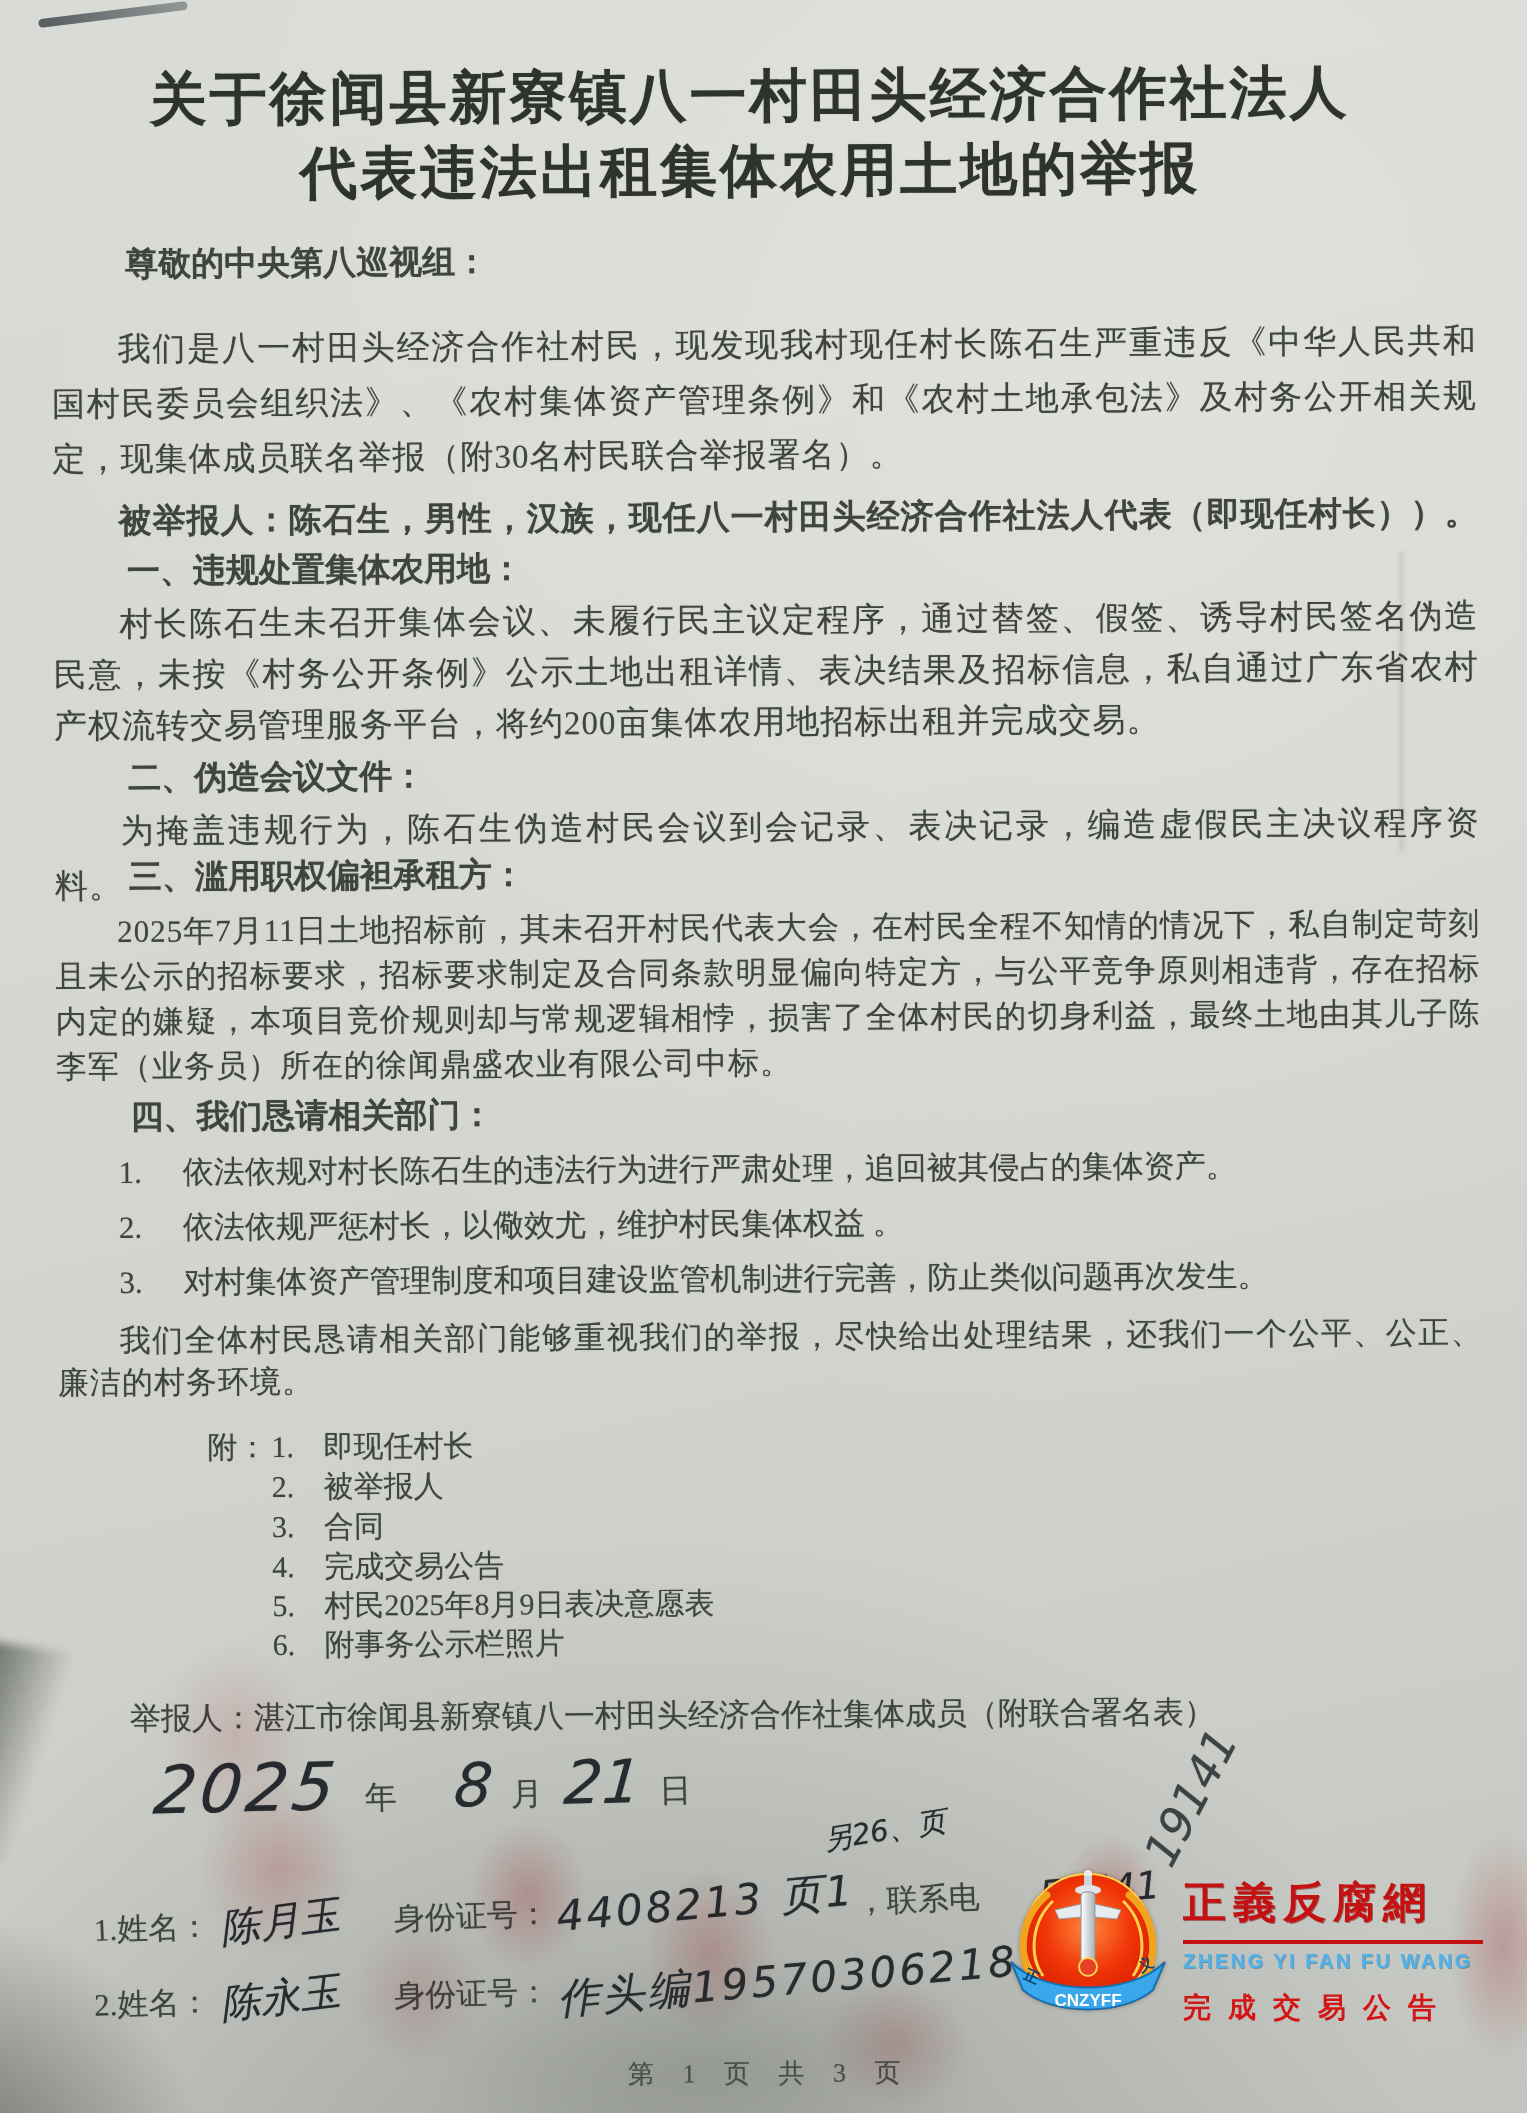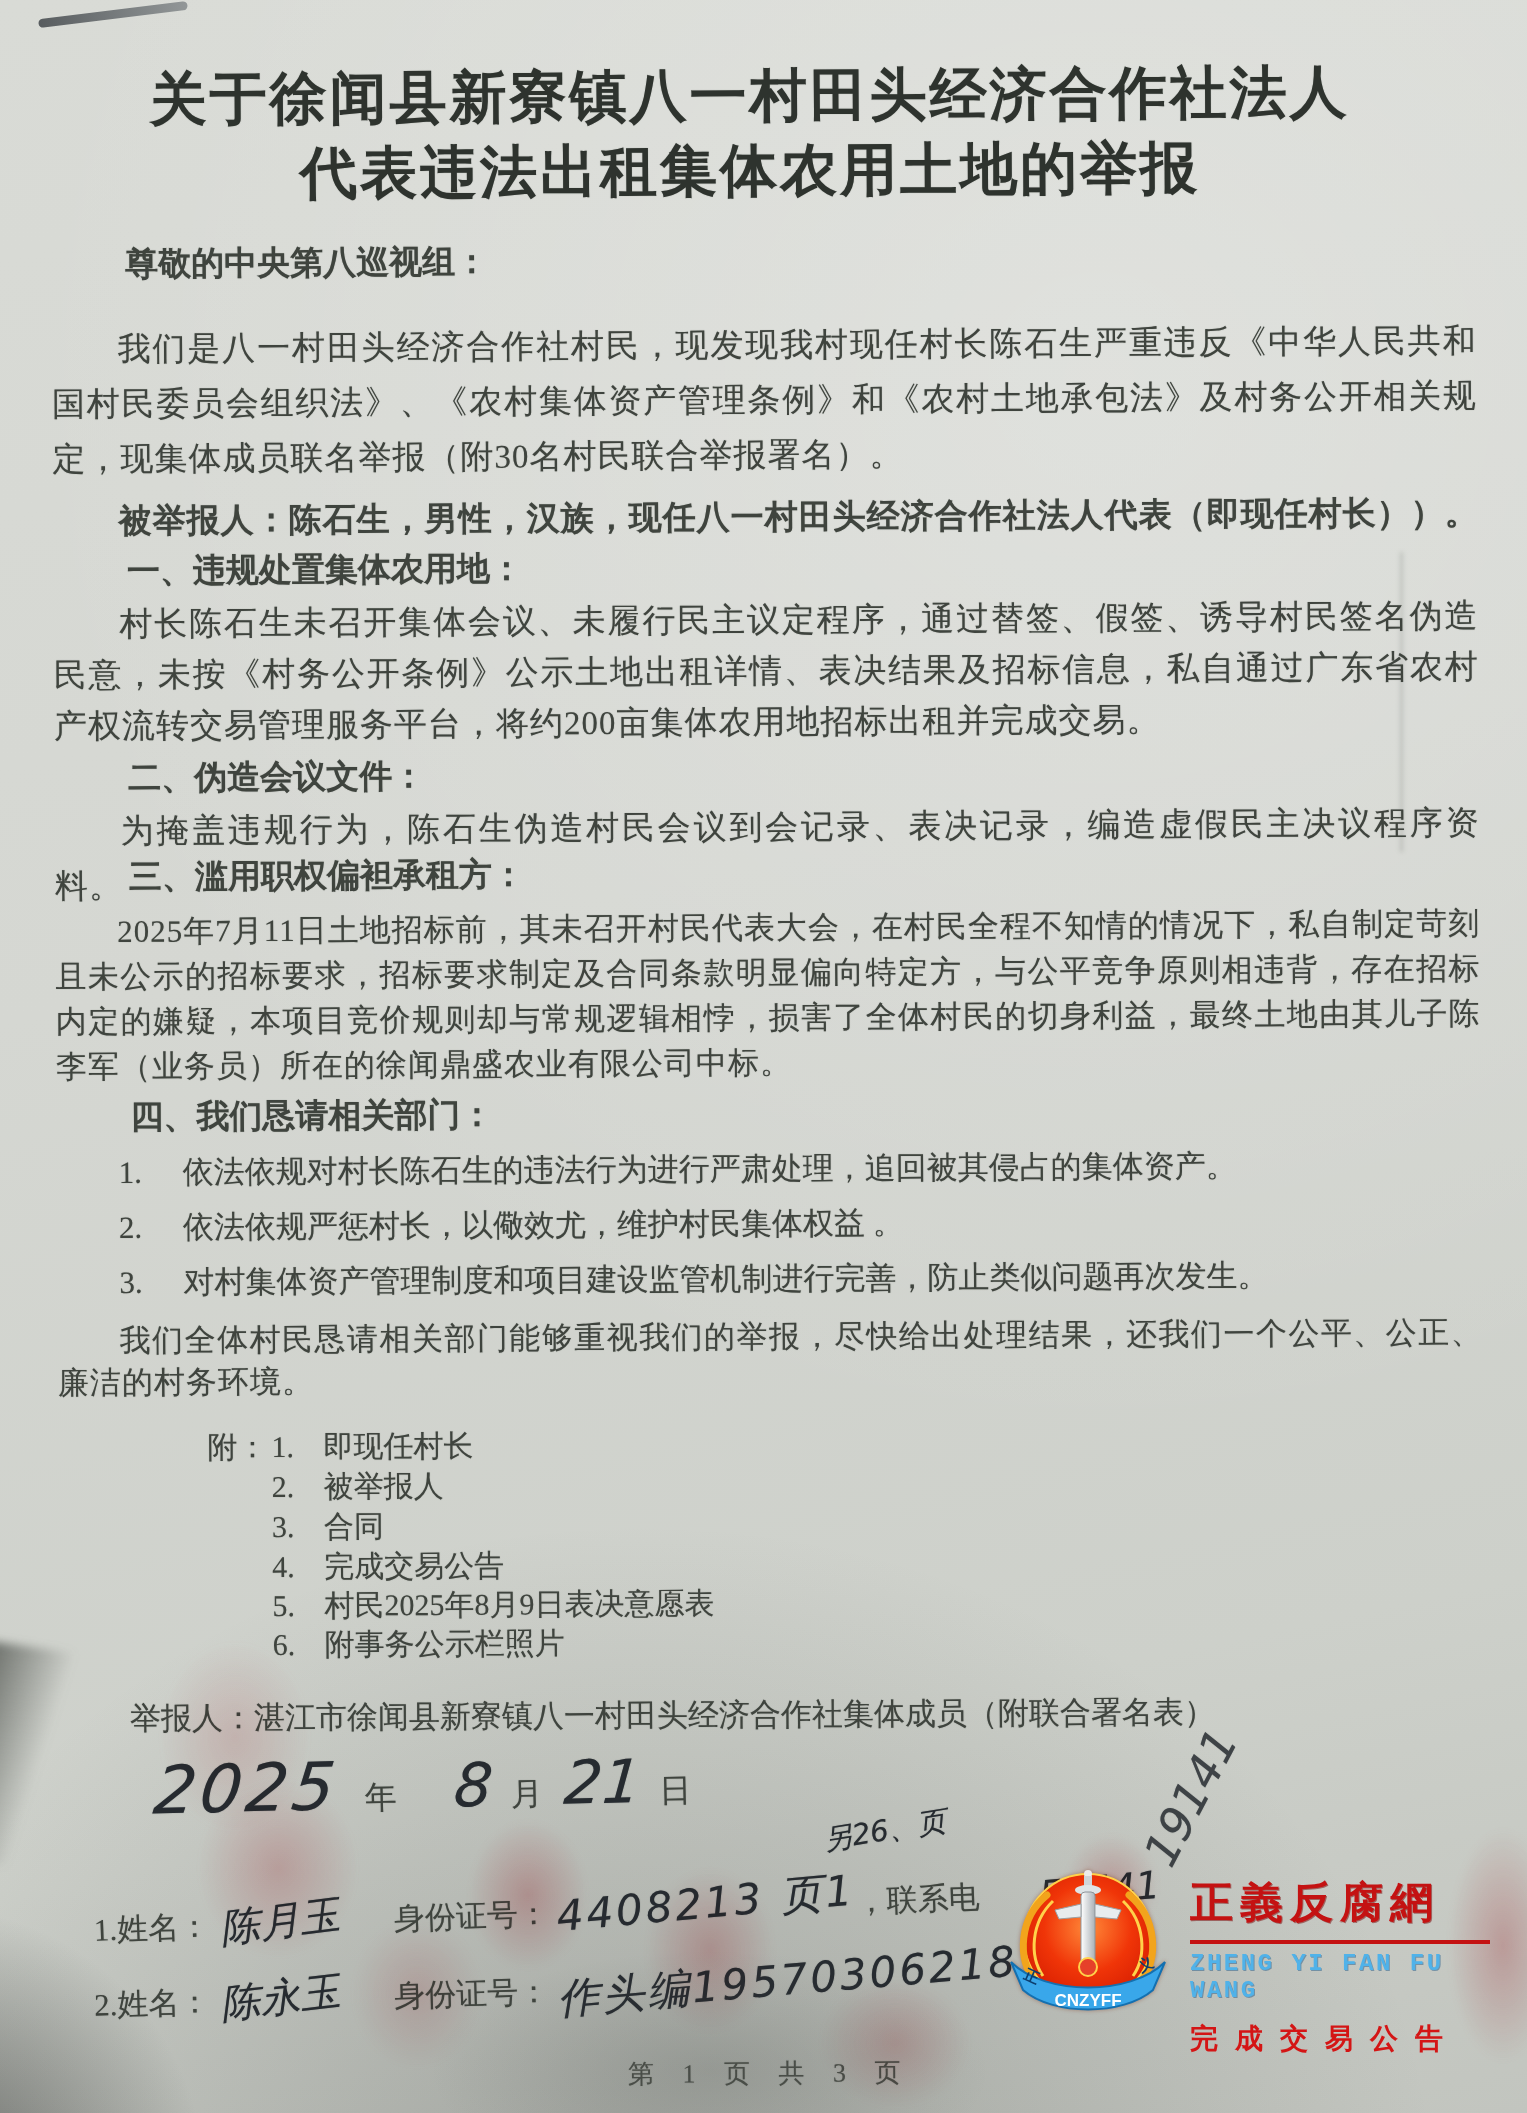--- a/index.html
+++ b/index.html
@@ -75,27 +75,27 @@
   .fp2{left:198px;top:1778px;width:160px;height:180px;opacity:.5;}
   .fp3{left:468px;top:1820px;width:120px;height:150px;opacity:.6;}
   .fp4{left:645px;top:1868px;width:130px;height:165px;opacity:.55;}
   .fp5{left:820px;top:1978px;width:150px;height:130px;opacity:.45;}
   .fp6{left:1448px;top:1828px;width:110px;height:235px;opacity:.6;}
   .fp7{left:352px;top:1918px;width:130px;height:150px;opacity:.35;}
   .fp8{left:1064px;top:1834px;width:95px;height:105px;opacity:.55;}
   
   .wm{position:absolute;left:1002px;top:1868px;width:505px;display:flex;z-index:5;}
   .wm-emblem{width:172px;height:162px;flex:none;filter:drop-shadow(0 0 2px rgba(120,30,0,.4));}
-  .wm-text{margin-left:16px;padding-top:6px;}
+  .wm-text{margin-left:9px;padding-top:6px;}
   .wm-cn{font-size:43px;font-weight:bold;color:#c41212;letter-spacing:7px;
     font-family:"Liberation Serif","DejaVu Serif",serif;
     text-shadow:1px 1px 0 rgba(120,0,0,.5);}
   .wm-rule{height:4px;background:#c41212;margin:8px 0 6px 0;width:300px;}
-  .wm-en{font-size:24px;font-weight:bold;color:#50b2e9;letter-spacing:2.5px;
-    font-family:Liberation Mono, monospace;
+  .wm-en{font-size:20px;font-weight:bold;color:#50b2e9;letter-spacing:2.5px;
+    font-family:Liberation Sans, sans-serif;
     text-shadow:1px 1px 0 rgba(20,80,130,.45);}
   .wm-slogan{margin-top:16px;font-size:28px;color:#d41515;letter-spacing:17px;font-weight:bold;}
 </style>
 </head>
 <body>
 
 <div class="photo">
 
   <div class="staple"></div>
   <div class="fold"></div>

